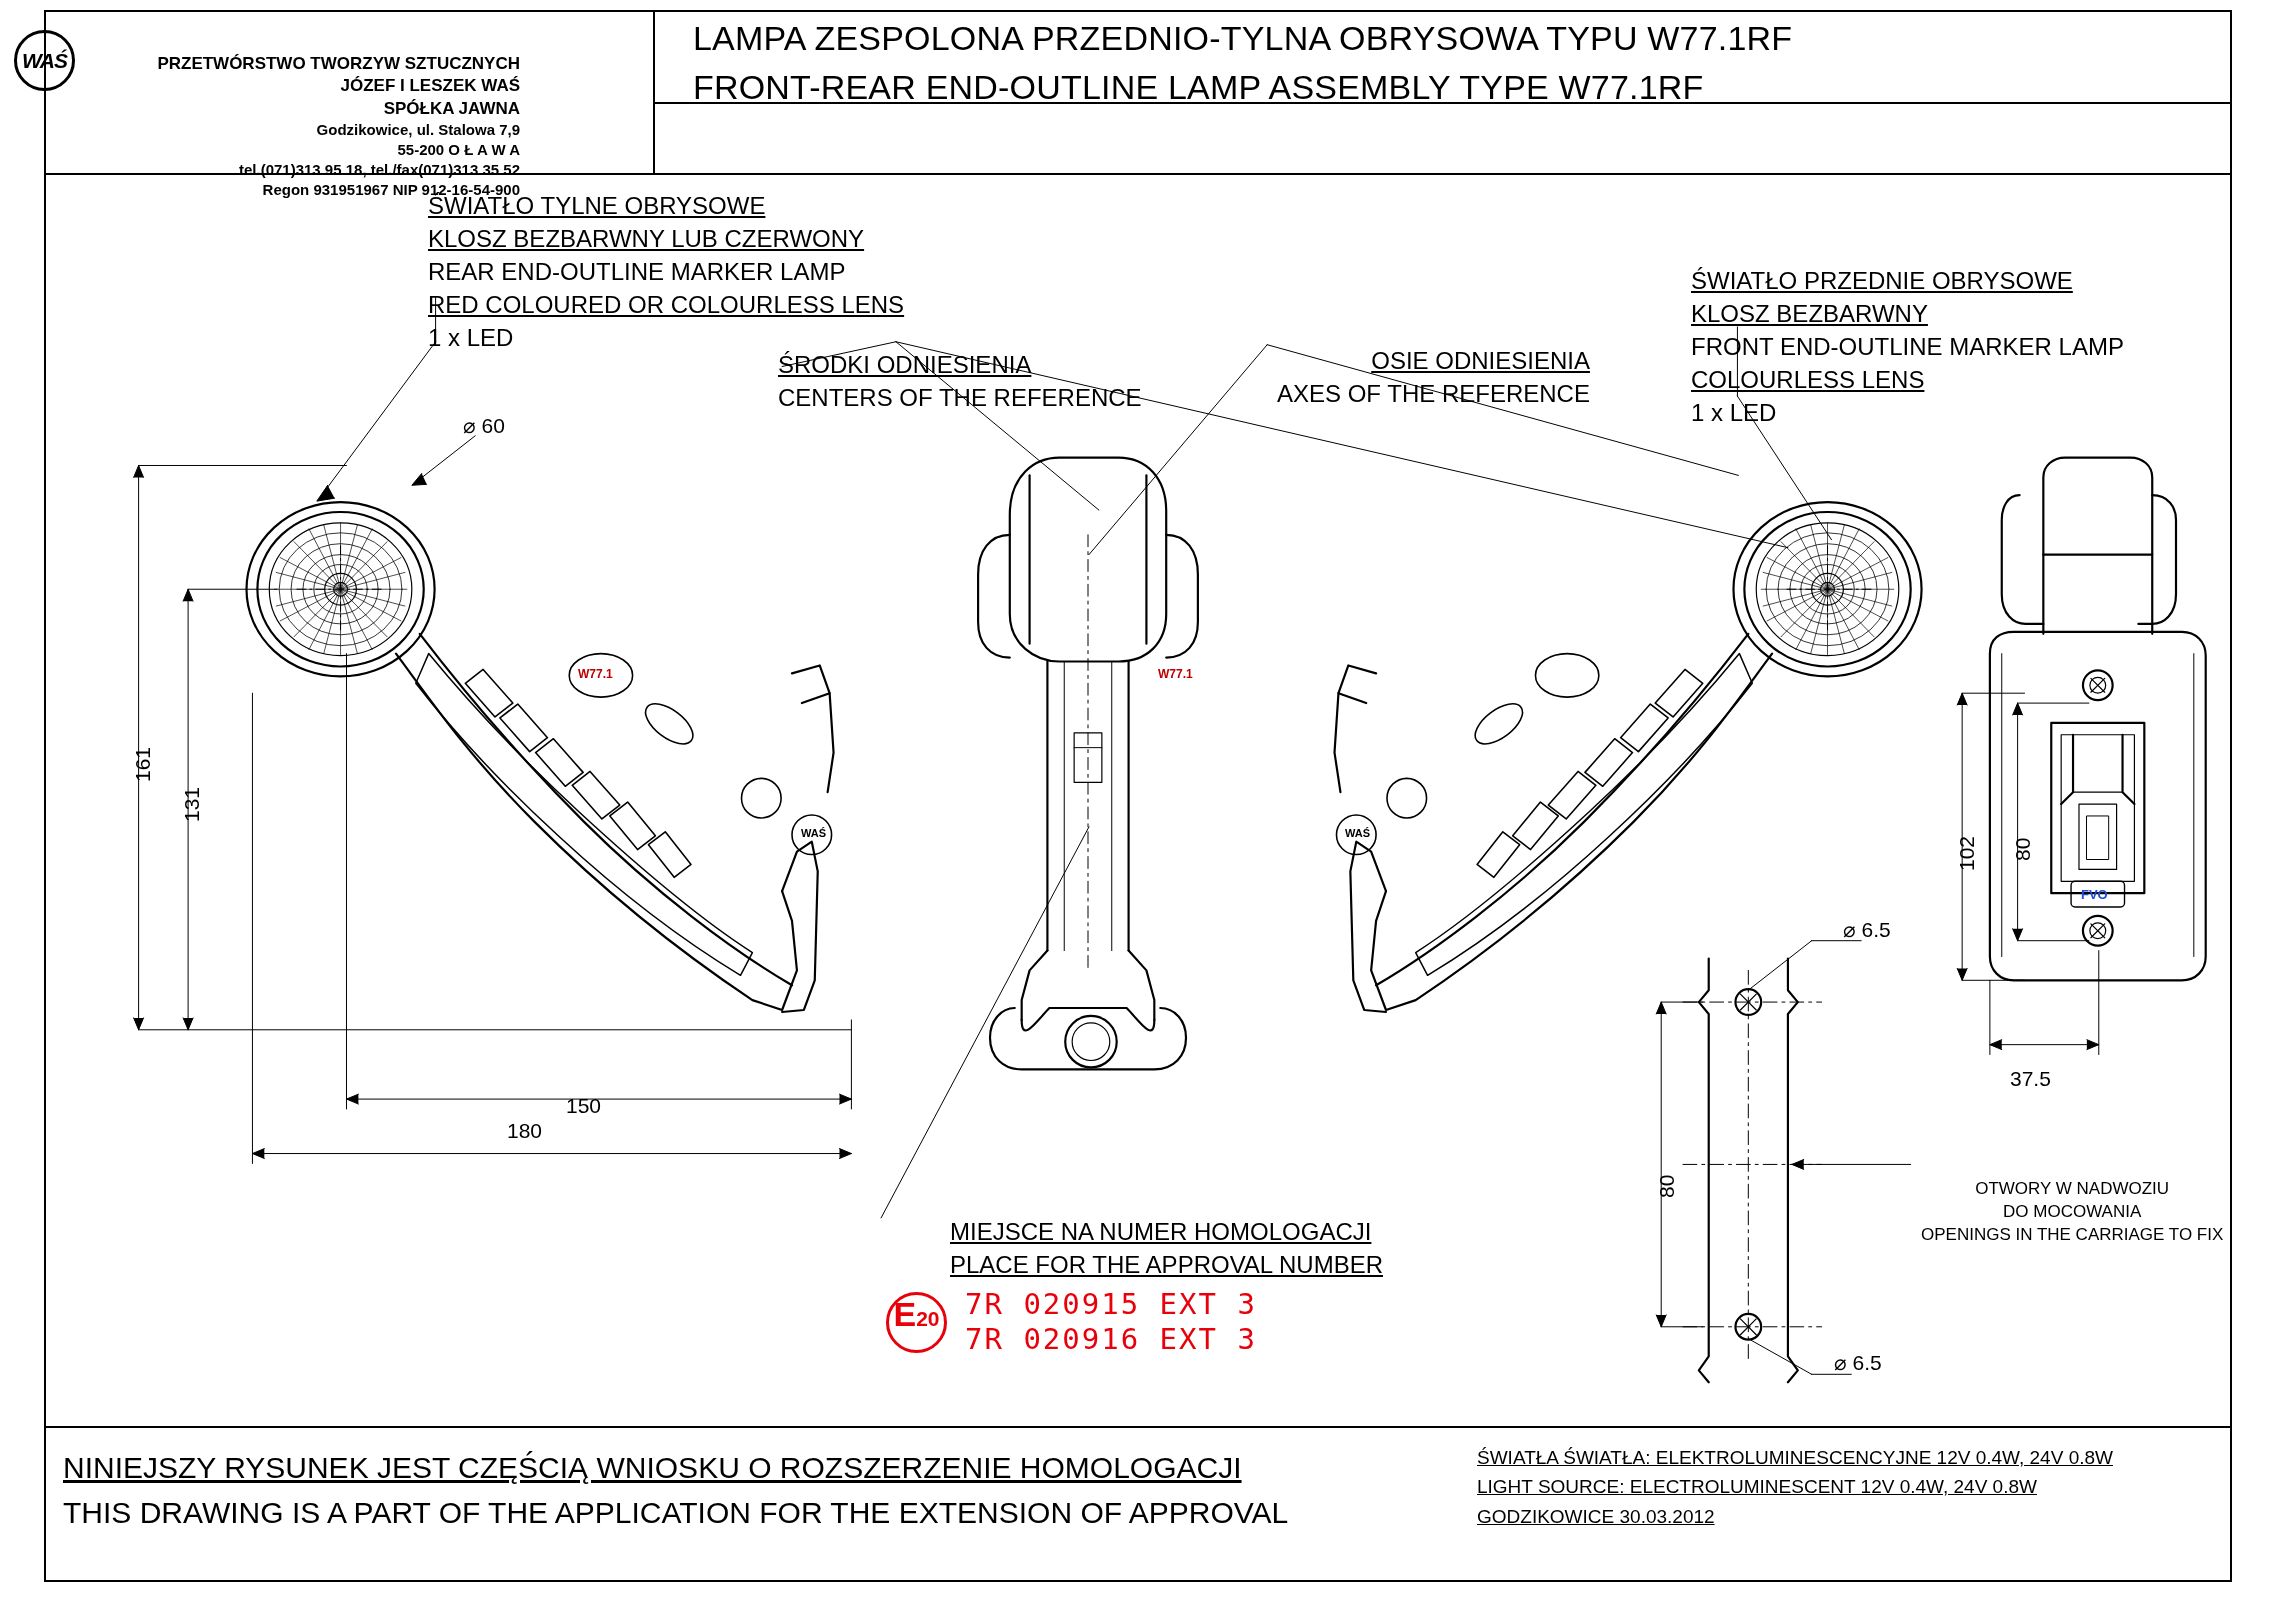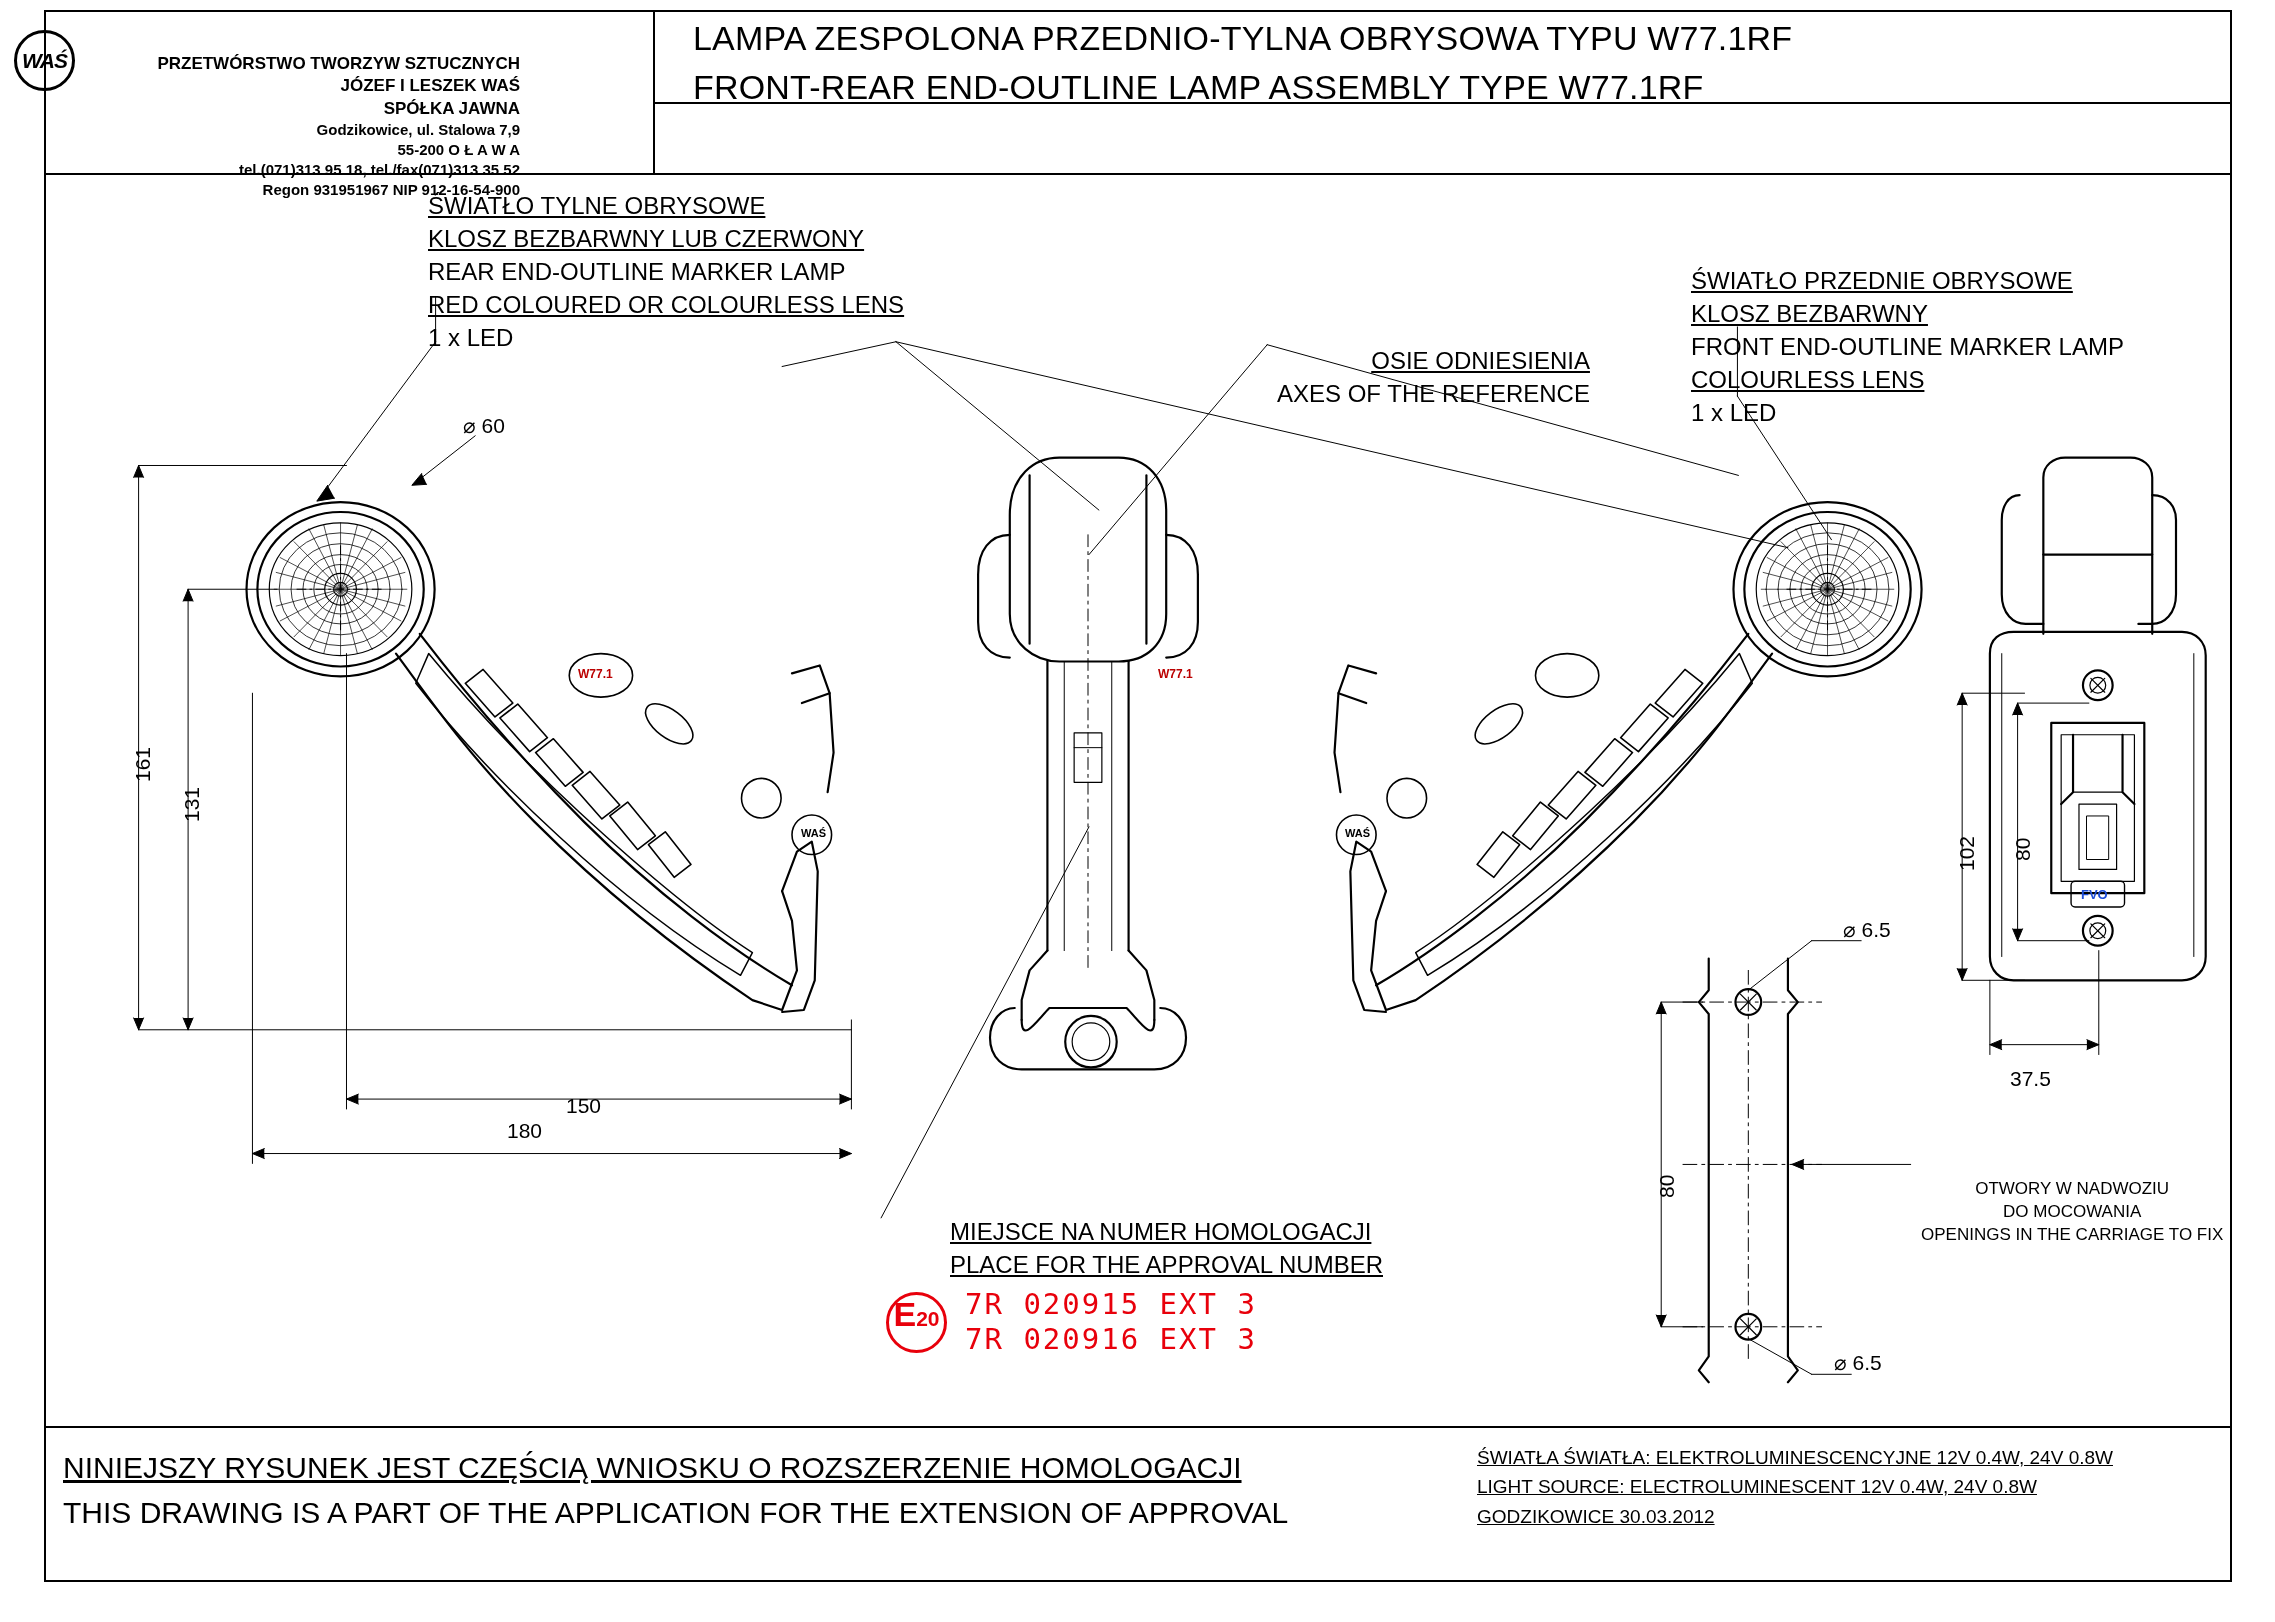--- a/index.html
+++ b/index.html
@@ -461,20 +461,24 @@
   <div class="lamp-label" style="left:2081px; top:887px; color:#1d4ed8; font-size:13px;">FVO</div>
 
   <div class="note" style="left:428px; top:190px;">
     <div class="u">ŚWIATŁO TYLNE OBRYSOWE</div>
     <div class="u">KLOSZ BEZBARWNY LUB CZERWONY</div>
     <div>REAR END-OUTLINE MARKER LAMP</div>
     <div class="u">RED COLOURED OR COLOURLESS LENS</div>
     <div>1 x LED</div>
   </div>
 
+  <div class="note" style="left:778px; top:349px;">
+    <div class="u">ŚRODKI ODNIESIENIA</div>
+    <div>CENTERS OF THE REFERENCE</div>
+  </div>
 
   <div class="note" style="left:1277px; top:345px;text-align:right;">
     <div class="u">OSIE ODNIESIENIA</div>
     <div>AXES OF THE REFERENCE</div>
   </div>
 
   <div class="note" style="left:1691px; top:265px;">
     <div class="u">ŚWIATŁO PRZEDNIE OBRYSOWE</div>
     <div class="u">KLOSZ BEZBARWNY</div>
     <div>FRONT END-OUTLINE MARKER LAMP</div>

